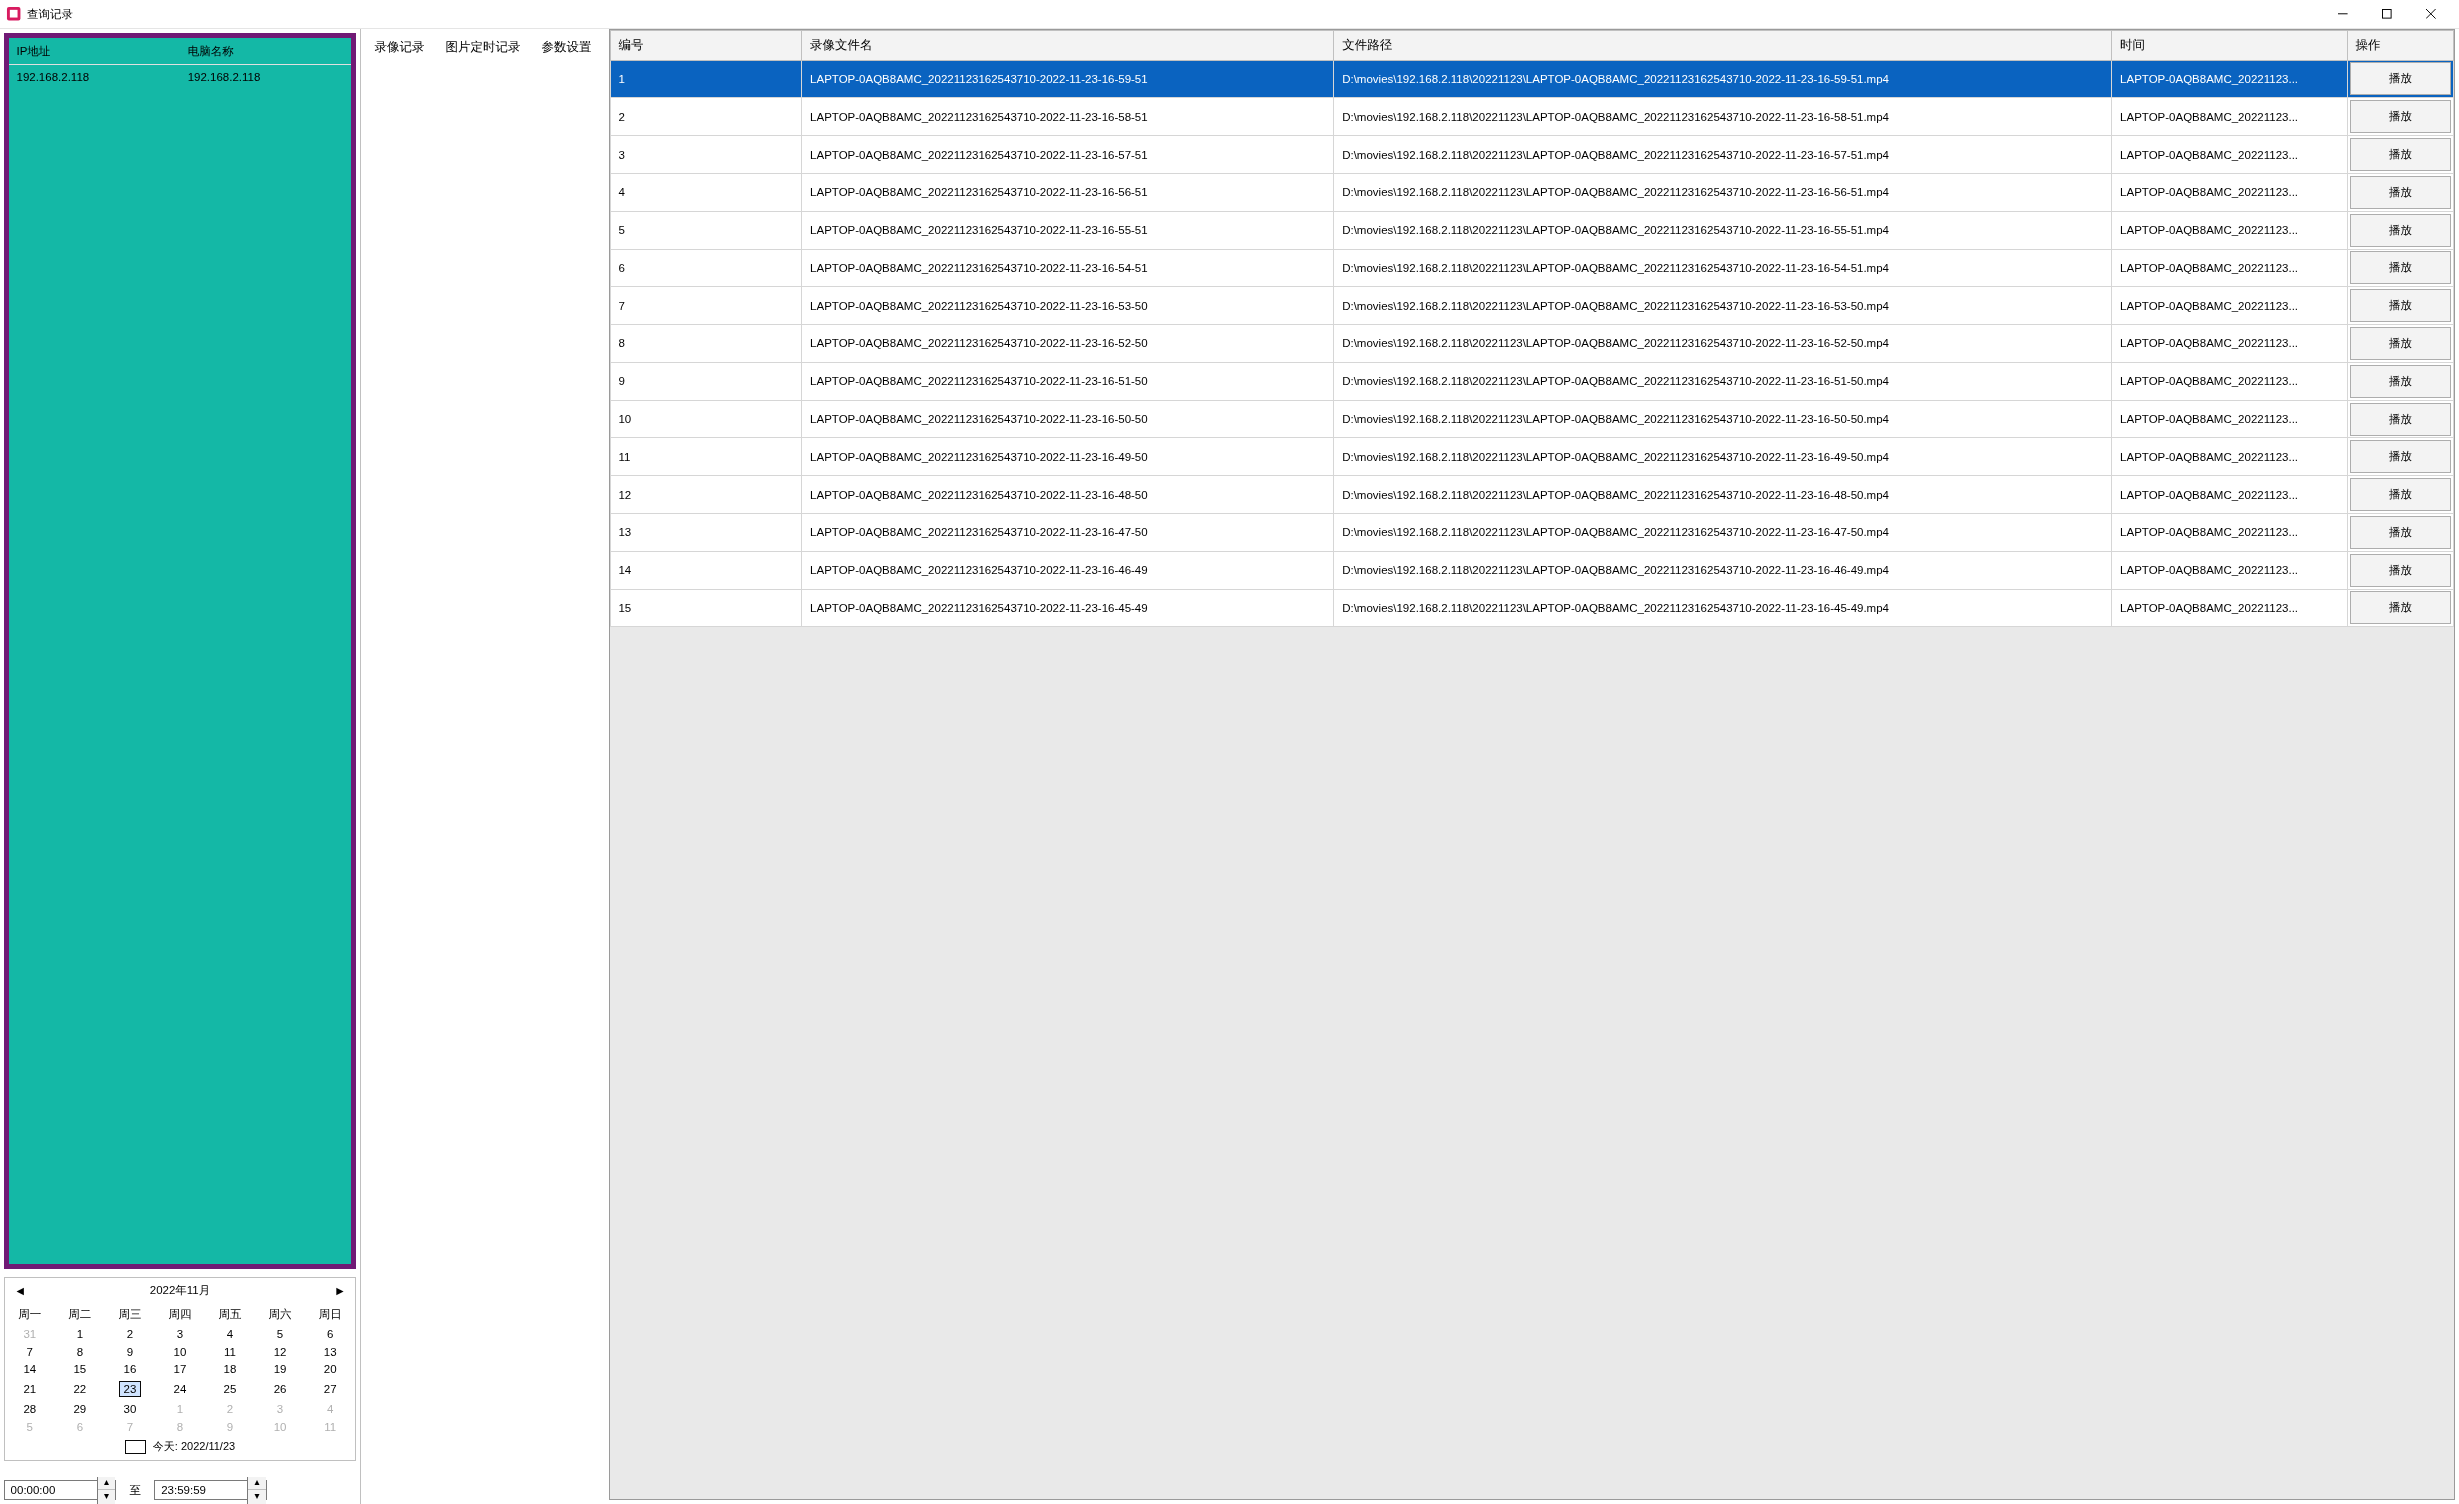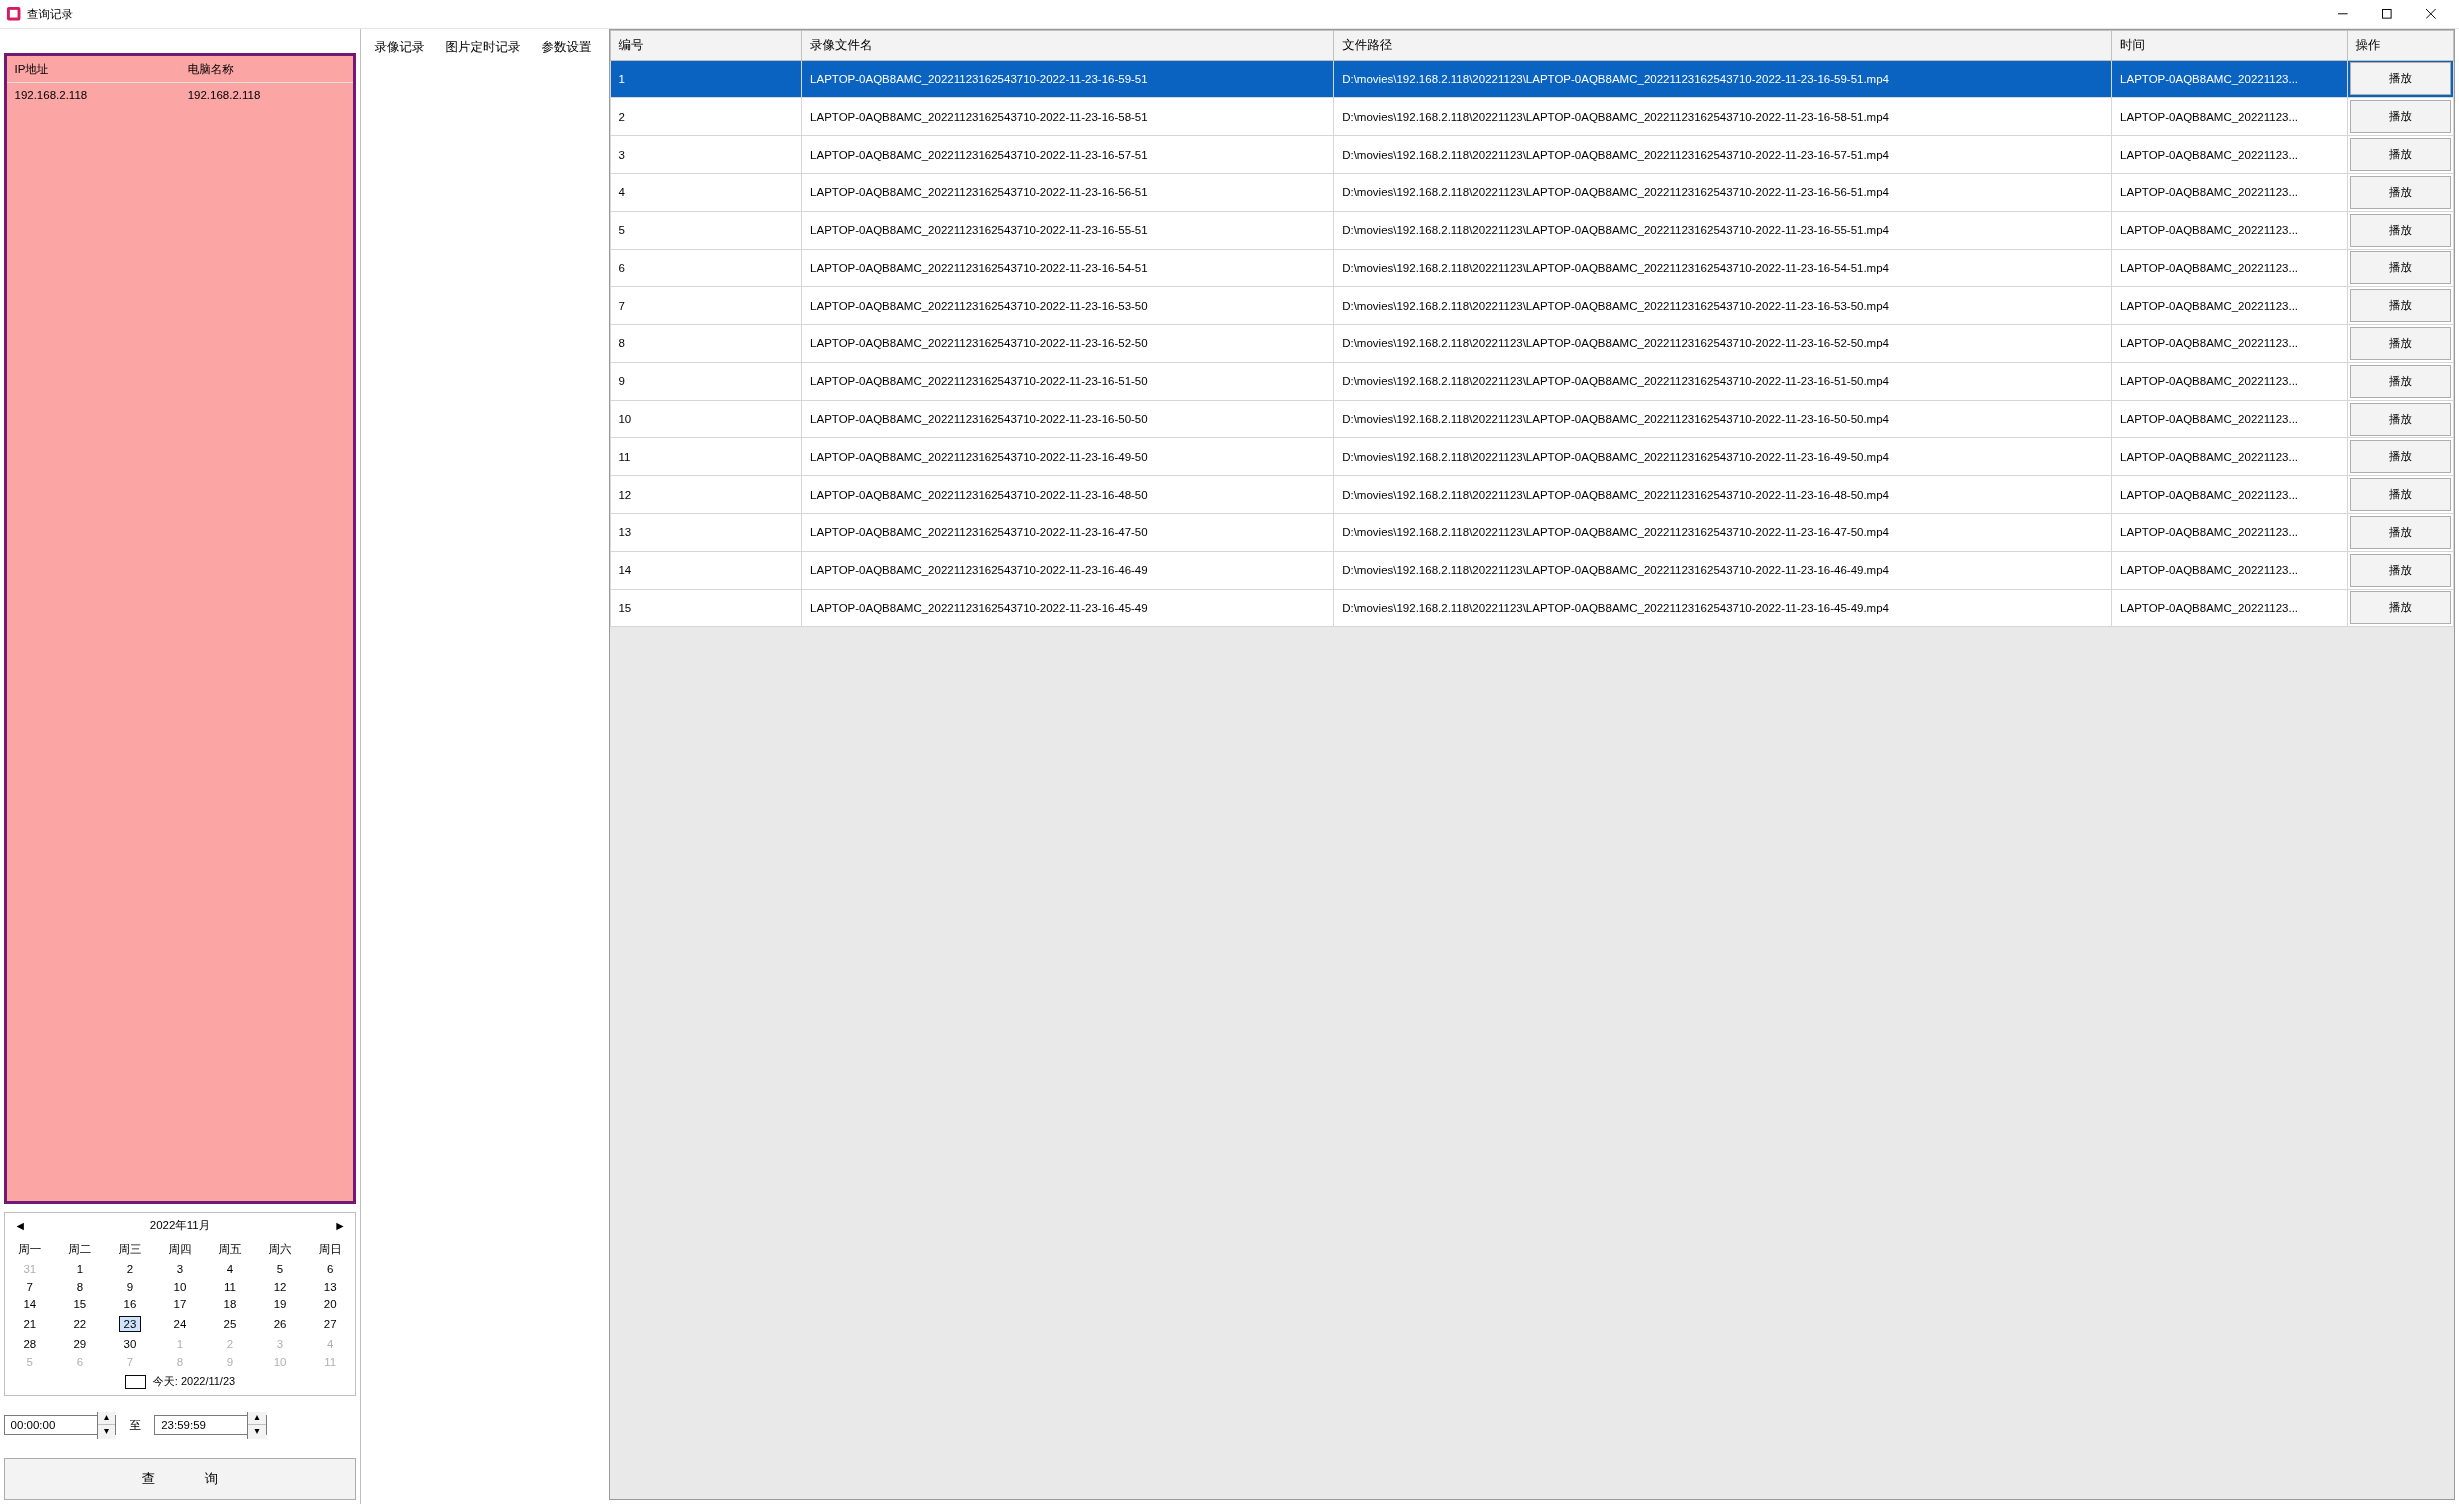--- a/index.html
+++ b/index.html
@@ -11,21 +11,21 @@
   .titlebar .title-text { font-size: 11.5px; }
   .titlebar .spacer { flex: 1; }
   .titlebar .win-btn { width: 44px; height: 29px; display: inline-flex; align-items: center; justify-content: center; color: #000; }
 
   
   .app-body { display: flex; height: calc(100% - 29px); }
   .sidebar { width: 361px; min-width: 361px; border-right: 1px solid #c0c0c0; display: flex; flex-direction: column; padding: 3.8px; }
   .content { flex: 1; display: flex; }
 
   
-  .ip-list { flex: 1; border: 3px solid #701a75; background: #fca5a5; margin-top: 20px; }
+  .ip-list { flex: 1; border: 5px solid #701a75; background: #14b8a6; }
   .ip-list table { width: 100%; border-collapse: collapse; }
   .ip-list th { text-align: left; font-weight: normal; padding: 5.8px 7.7px; border-bottom: 1px solid #e0e0e0; }
   .ip-list td { padding: 5.8px 7.7px; }
   .ip-list tr.row { }
 
   
   .calendar { border: 1px solid #c0c0c0; margin-top: 7.7px; background: #fff; }
   .cal-header { display: flex; align-items: center; justify-content: center; padding: 5.8px 3.8px; position: relative; }
   .cal-header .nav { position: absolute; top: 5.8px; font-size: 9.6px; padding: 1.9px 5.8px; cursor: pointer; }
   .cal-header .prev { left: 5.8px; }
@@ -210,21 +210,20 @@
       <span>至</span>
       <span class="time-input-wrap">
         <input type="text" value="23:59:59" style="">
         <span class="spinner">
           <button>▲</button>
           <button>▼</button>
         </span>
       </span>
     </div>
 
-    <button class="query-btn">查     询</button>
   </div>
 
   <div class="content">
     <div class="tabs" id="tabs">
         <span class="tab active">录像记录</span>
         <span class="tab">图片定时记录</span>
         <span class="tab">参数设置</span>
       </div>
     <div class="grid-wrap">
       <table class="grid">

